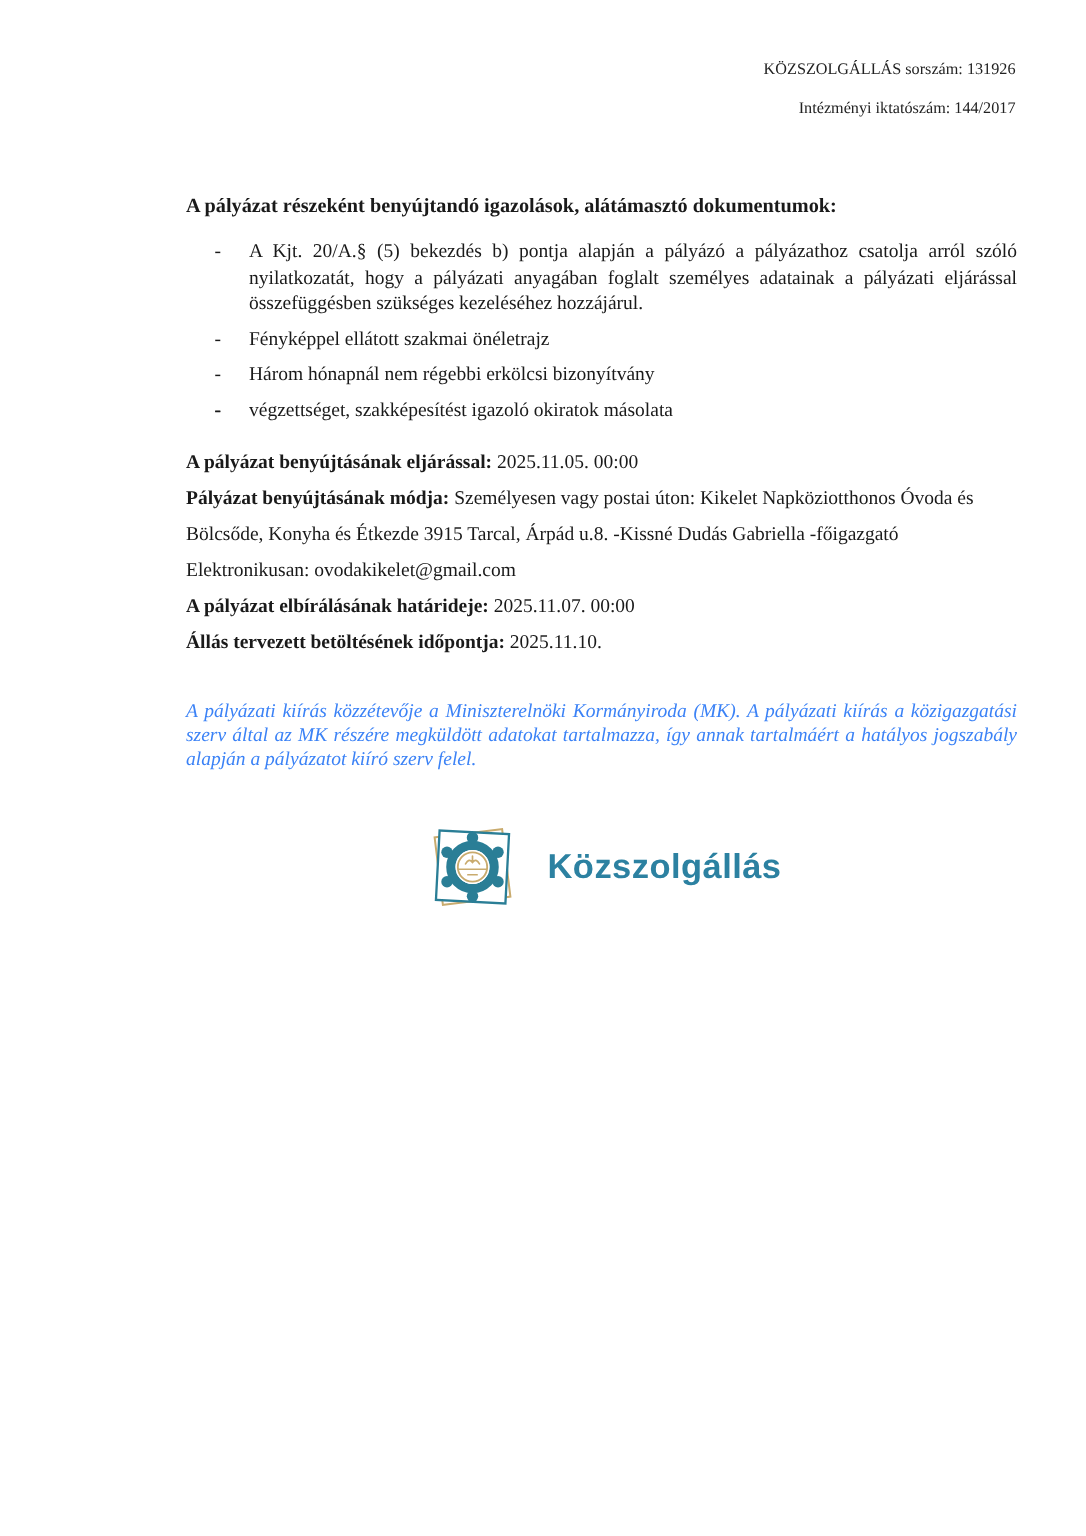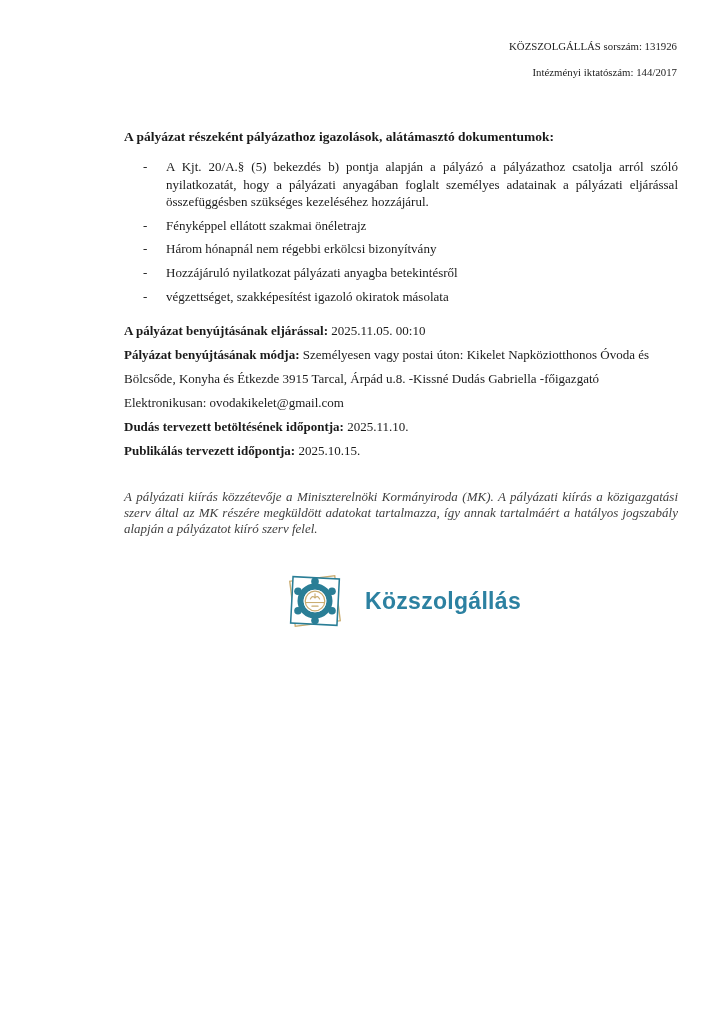--- a/index.html
+++ b/index.html
@@ -48,21 +48,21 @@
     line-height:24px;
   }
   .info-block .field { margin:0; }
   .info-block .field strong { font-weight:bold; }
   .disclaimer {
     margin-top:26px;
     font-size:13px;
     line-height:16px;
     font-style:italic;
     text-align:justify;
-    color:#404040;
+    color:#3b82f6;
   }
   .logo-row {
     margin-top:30px;
     display:flex;
     align-items:center;
     justify-content:center;
     gap:16px;
   }
   .logo-text {
     font-family:"Liberation Sans", sans-serif;
@@ -77,50 +77,49 @@
 
 <div class="page">
 
   <div class="doc-header">
     <span class="hline">KÖZSZOLGÁLLÁS sorszám: 131926</span>
     <span class="hline">Intézményi iktatószám: 144/2017</span>
   </div>
 
   <div class="content">
 
-    <div class="section-title">A pályázat részeként pályázathoz igazolások, alátámasztó dokumentumok:</div>
+    <div class="section-title">A pályázat részeként benyújtandó igazolások, alátámasztó dokumentumok:</div>
 
     <ul class="bullets">
       <li class="bullet">
         <span class="dash">-</span>
         <span>A Kjt. 20/A.§ (5) bekezdés b) pontja alapján a pályázó a pályázathoz csatolja arról szóló nyilatkozatát, hogy a pályázati anyagában foglalt személyes adatainak a pályázati eljárással összefüggésben szükséges kezeléséhez hozzájárul.</span>
       </li>
       <li class="bullet">
         <span class="dash">-</span>
         <span>Fényképpel ellátott szakmai önéletrajz</span>
       </li>
       <li class="bullet">
         <span class="dash">-</span>
         <span>Három hónapnál nem régebbi erkölcsi bizonyítvány</span>
       </li>
       <li class="bullet">
         <span class="dash">-</span>
-        <span>Hozzájáruló nyilatkozat pályázati anyagba betekintésről</span>
       </li>
       <li class="bullet">
         <span class="dash">-</span>
         <span>végzettséget, szakképesítést igazoló okiratok másolata</span>
       </li>
     </ul>
 
     <div class="info-block">
-      <p class="field"><strong>A pályázat benyújtásának eljárással:</strong><span> 2025.11.05. 00:10</span></p>
+      <p class="field"><strong>A pályázat benyújtásának eljárással:</strong><span> 2025.11.05. 00:00</span></p>
       <p class="field"><strong>Pályázat benyújtásának módja:</strong><span> Személyesen vagy postai úton: Kikelet Napköziotthonos Óvoda és Bölcsőde, Konyha és Étkezde 3915 Tarcal, Árpád u.8. -Kissné Dudás Gabriella -főigazgató Elektronikusan: ovodakikelet@gmail.com</span></p>
-      <p class="field"><strong>Dudás tervezett betöltésének időpontja:</strong><span> 2025.11.10.</span></p>
-      <p class="field"><strong>Publikálás tervezett időpontja:</strong><span> 2025.10.15.</span></p>
+      <p class="field"><strong>A pályázat elbírálásának határideje:</strong><span> 2025.11.07. 00:00</span></p>
+      <p class="field"><strong>Állás tervezett betöltésének időpontja:</strong><span> 2025.11.10.</span></p>
     </div>
 
     <p class="disclaimer">A pályázati kiírás közzétevője a Miniszterelnöki Kormányiroda (MK). A pályázati kiírás a közigazgatási szerv által az MK részére megküldött adatokat tartalmazza, így annak tartalmáért a hatályos jogszabály alapján a pályázatot kiíró szerv felel.</p>
 
     <div class="logo-row">
       <svg width="68" height="68" viewBox="0 0 66 66" aria-hidden="true">
 
         <rect x="11" y="11" width="44" height="44" fill="#ffffff" stroke="#c9ab6e" stroke-width="1.3" transform="rotate(-7 33 33)"></rect>
 
         <rect x="10.5" y="10.5" width="45" height="45" fill="#ffffff" stroke="#2a7e96" stroke-width="1.5" transform="rotate(3 33 33)"></rect>

